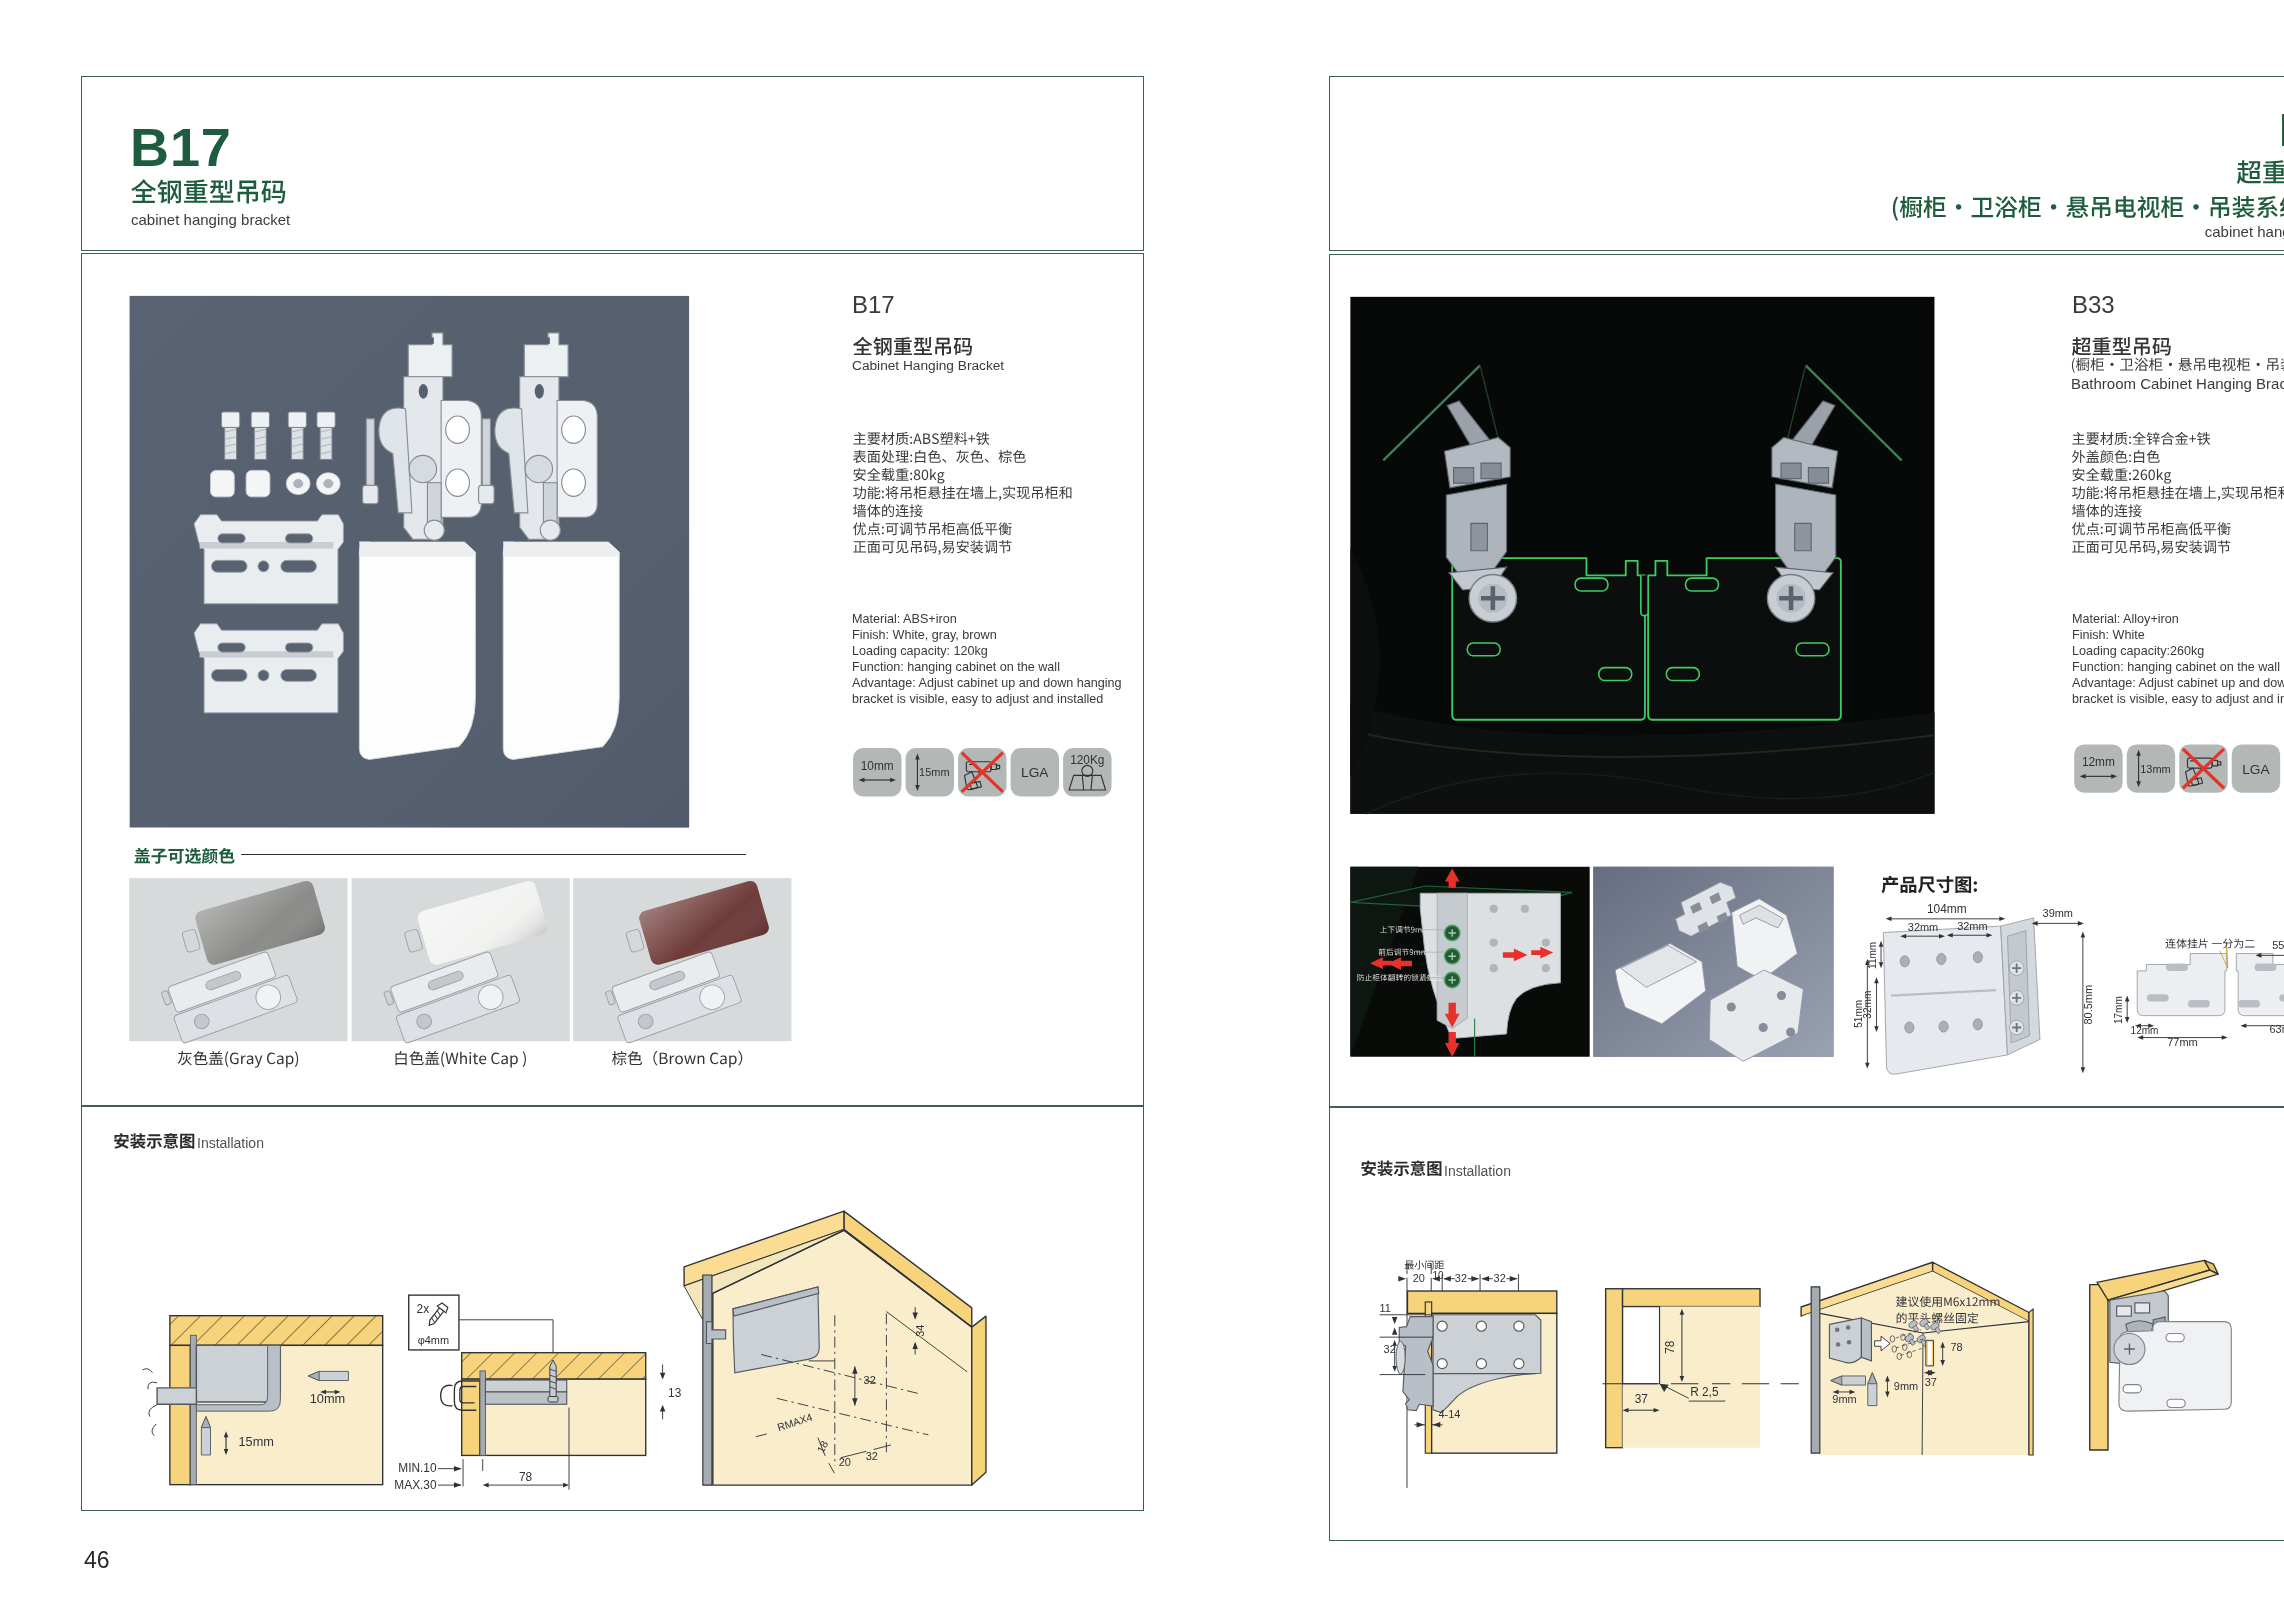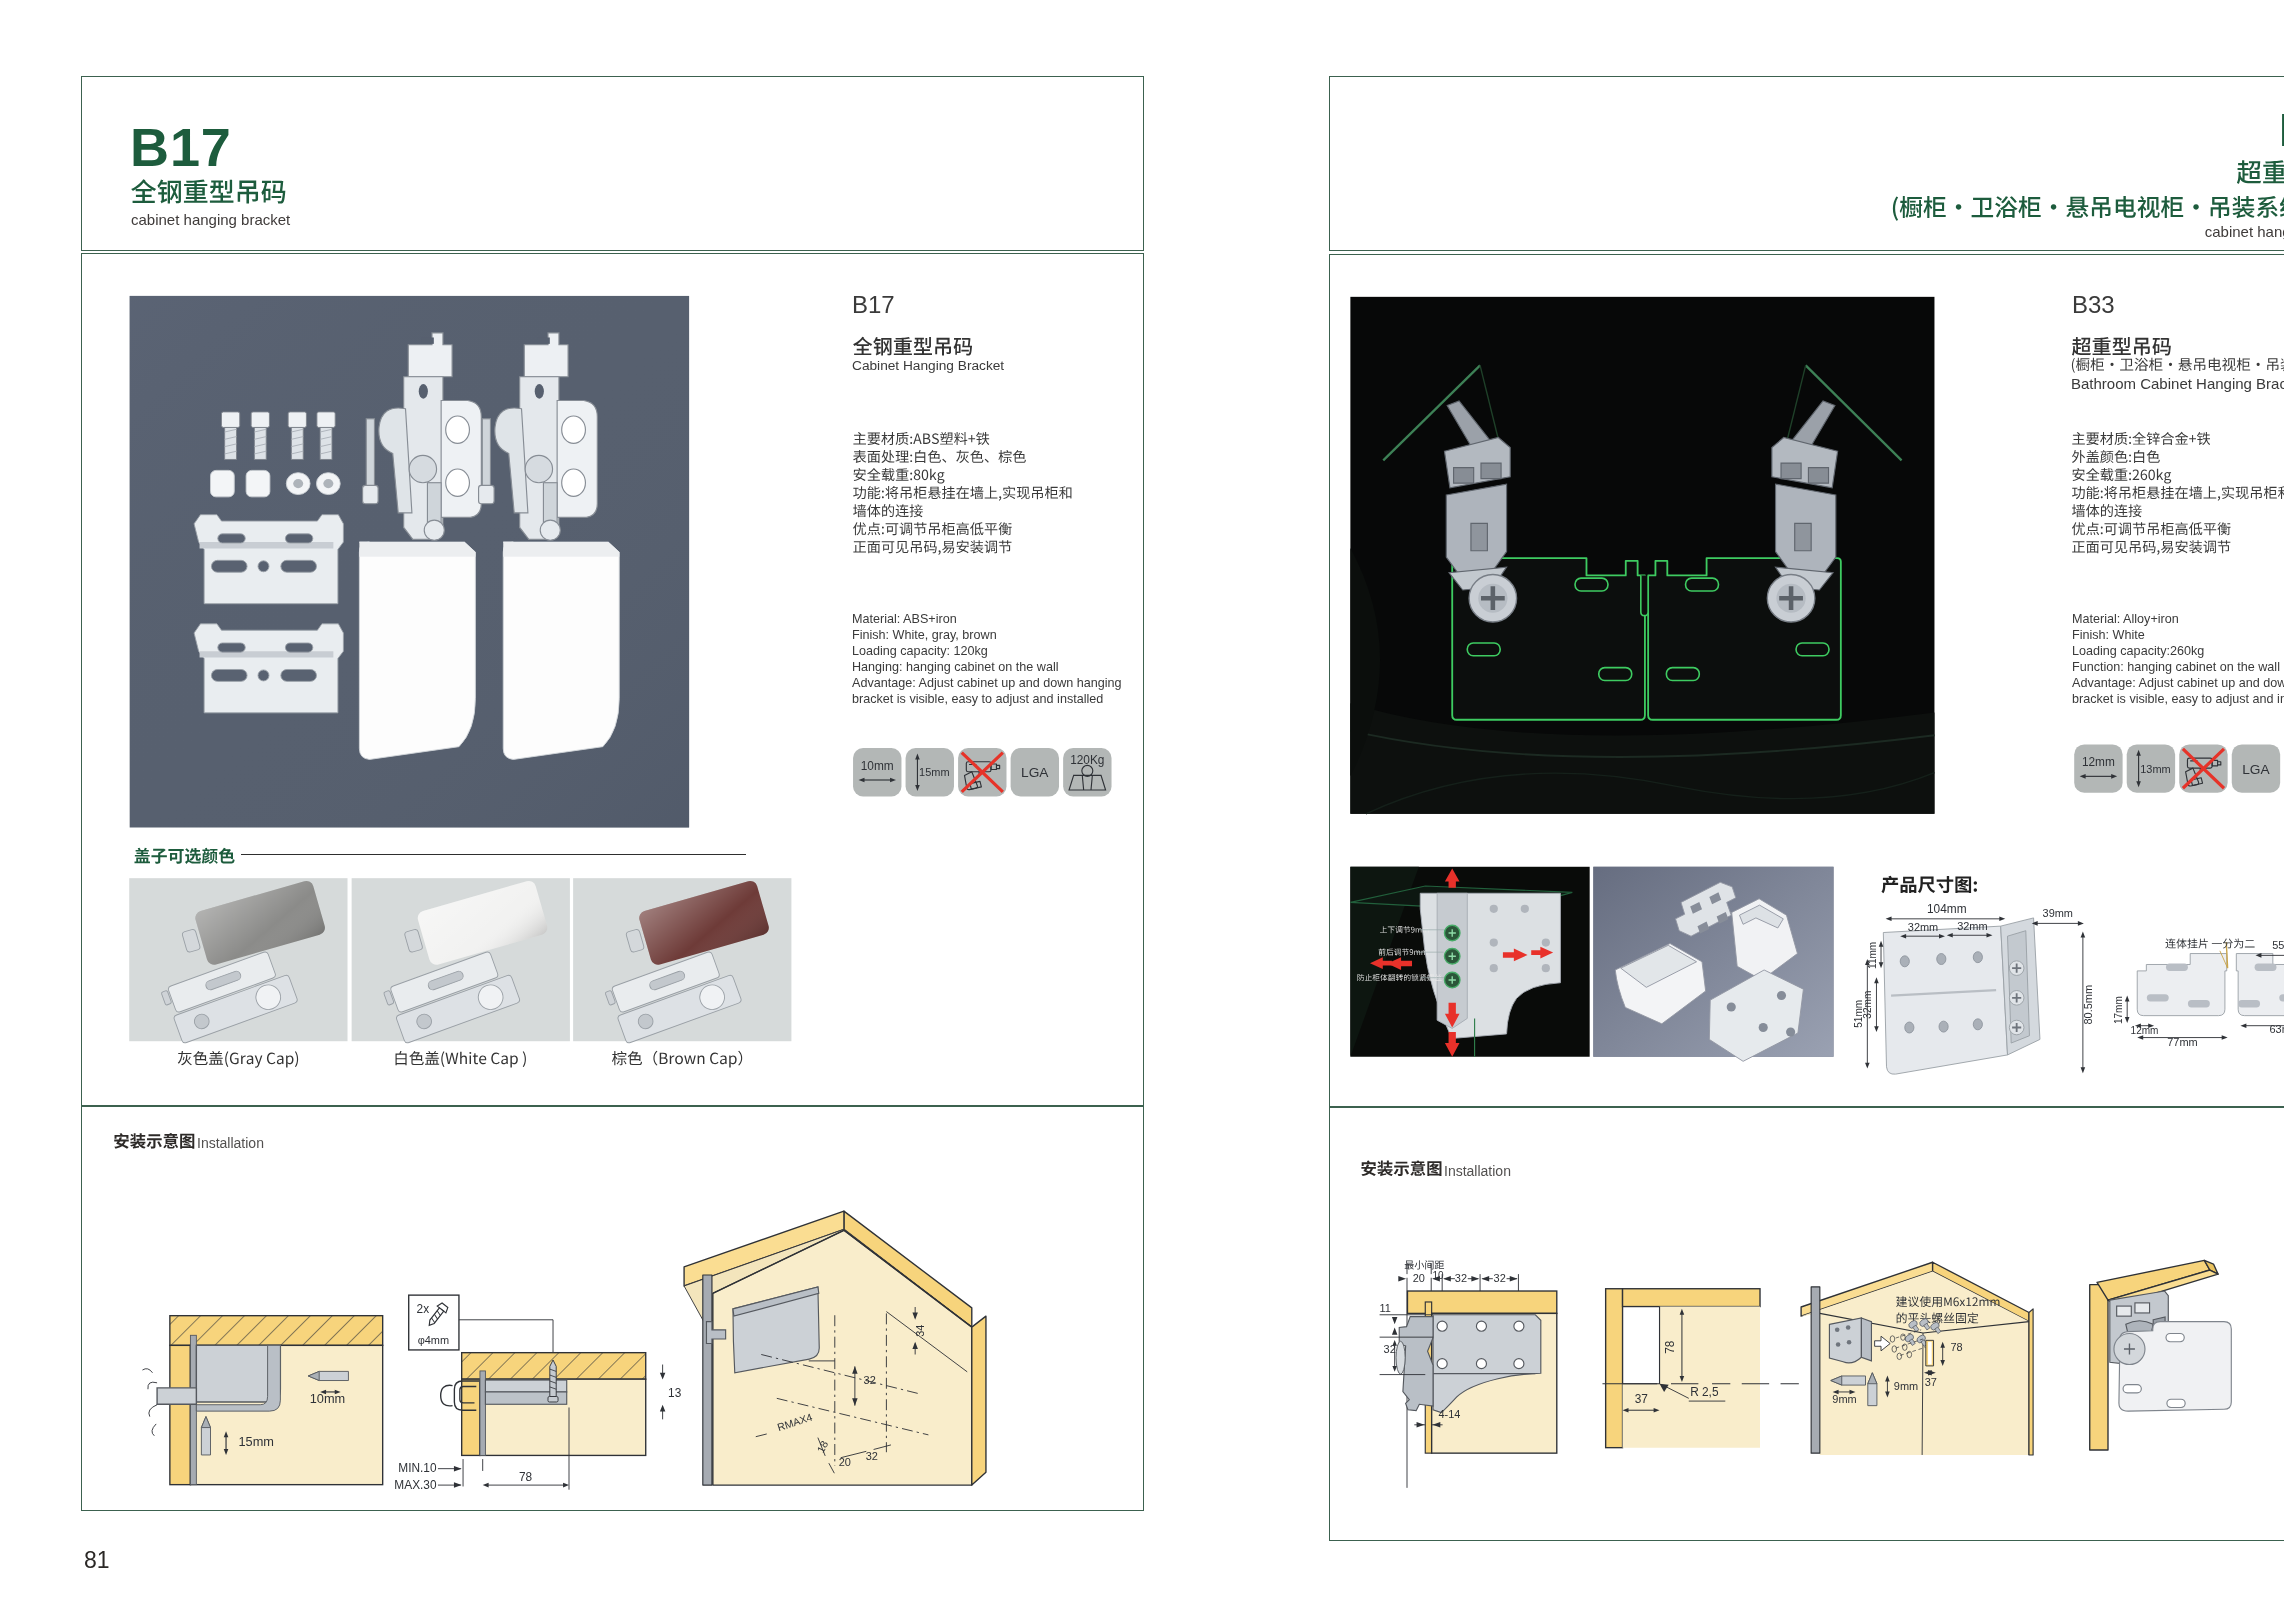--- a/index.html
+++ b/index.html
@@ -25,42 +25,42 @@
 
 <div style="position:absolute;left:2010px;top:223px;width:354px;text-align:right;font:15px 'Liberation Sans',sans-serif;color:#3f3b3a">cabinet hanging bracket</div>
 
 <div style="position:absolute;left:852px;top:291px;font:24px 'Liberation Sans',sans-serif;color:#3a3a3a">B17</div>
 
 <div style="position:absolute;left:852px;top:358px;font:13.7px 'Liberation Sans',sans-serif;color:#3a3a3a">Cabinet Hanging Bracket</div>
 
 <div style="position:absolute;left:852px;top:611px;font:12.6px 'Liberation Sans',sans-serif;color:#3a3a3a;line-height:16px;white-space:pre">Material: ABS+iron
 Finish: White, gray, brown
 Loading capacity: 120kg
-Hanging: hanging cabinet on the wall
+Function: hanging cabinet on the wall
 Advantage: Adjust cabinet up and down hanging
 bracket is visible, easy to adjust and installed</div>
 
 <div style="position:absolute;left:2072px;top:291px;font:24px 'Liberation Sans',sans-serif;color:#3a3a3a">B33</div>
 
 <div style="position:absolute;left:2071px;top:375px;font:15px 'Liberation Sans',sans-serif;color:#3a3a3a">Bathroom Cabinet Hanging Bracket</div>
 
 <div style="position:absolute;left:2072px;top:611px;font:12.6px 'Liberation Sans',sans-serif;color:#3a3a3a;line-height:16px;white-space:pre">Material: Alloy+iron
 Finish: White
 Loading capacity:260kg
 Function: hanging cabinet on the wall
 Advantage: Adjust cabinet up and down hanging
 bracket is visible, easy to adjust and installed</div>
 
 <div style="position:absolute;left:241px;top:854px;width:505px;height:1.1px;background:#2e2e2e"></div>
 
 <div style="position:absolute;left:197px;top:1135px;font:14px 'Liberation Sans',sans-serif;color:#52504f">Installation</div>
 
 <div style="position:absolute;left:1444px;top:1163px;font:14px 'Liberation Sans',sans-serif;color:#52504f">Installation</div>
 
-<div style="position:absolute;left:84px;top:1547px;font:23px 'Liberation Sans',sans-serif;color:#2b2826">81</div>
+<div style="position:absolute;left:84px;top:1547px;font:23px 'Liberation Sans',sans-serif;color:#2b2826">46</div>
 
 <svg width="2482" height="1618" viewBox="0 0 5433 3543" style="position:absolute;left:0;top:0">
     <defs>
       <linearGradient id="phgrad" x1="0" y1="0" x2="1" y2="1">
         <stop offset="0" stop-color="#5d6678" stop-opacity="0.55"></stop>
         <stop offset="0.5" stop-color="#57606f" stop-opacity="0"></stop>
         <stop offset="1" stop-color="#4c5565" stop-opacity="0.5"></stop>
       </linearGradient>
       <linearGradient id="d2grad" x1="0" y1="0" x2="1" y2="1">
         <stop offset="0" stop-color="#666d80"></stop>

